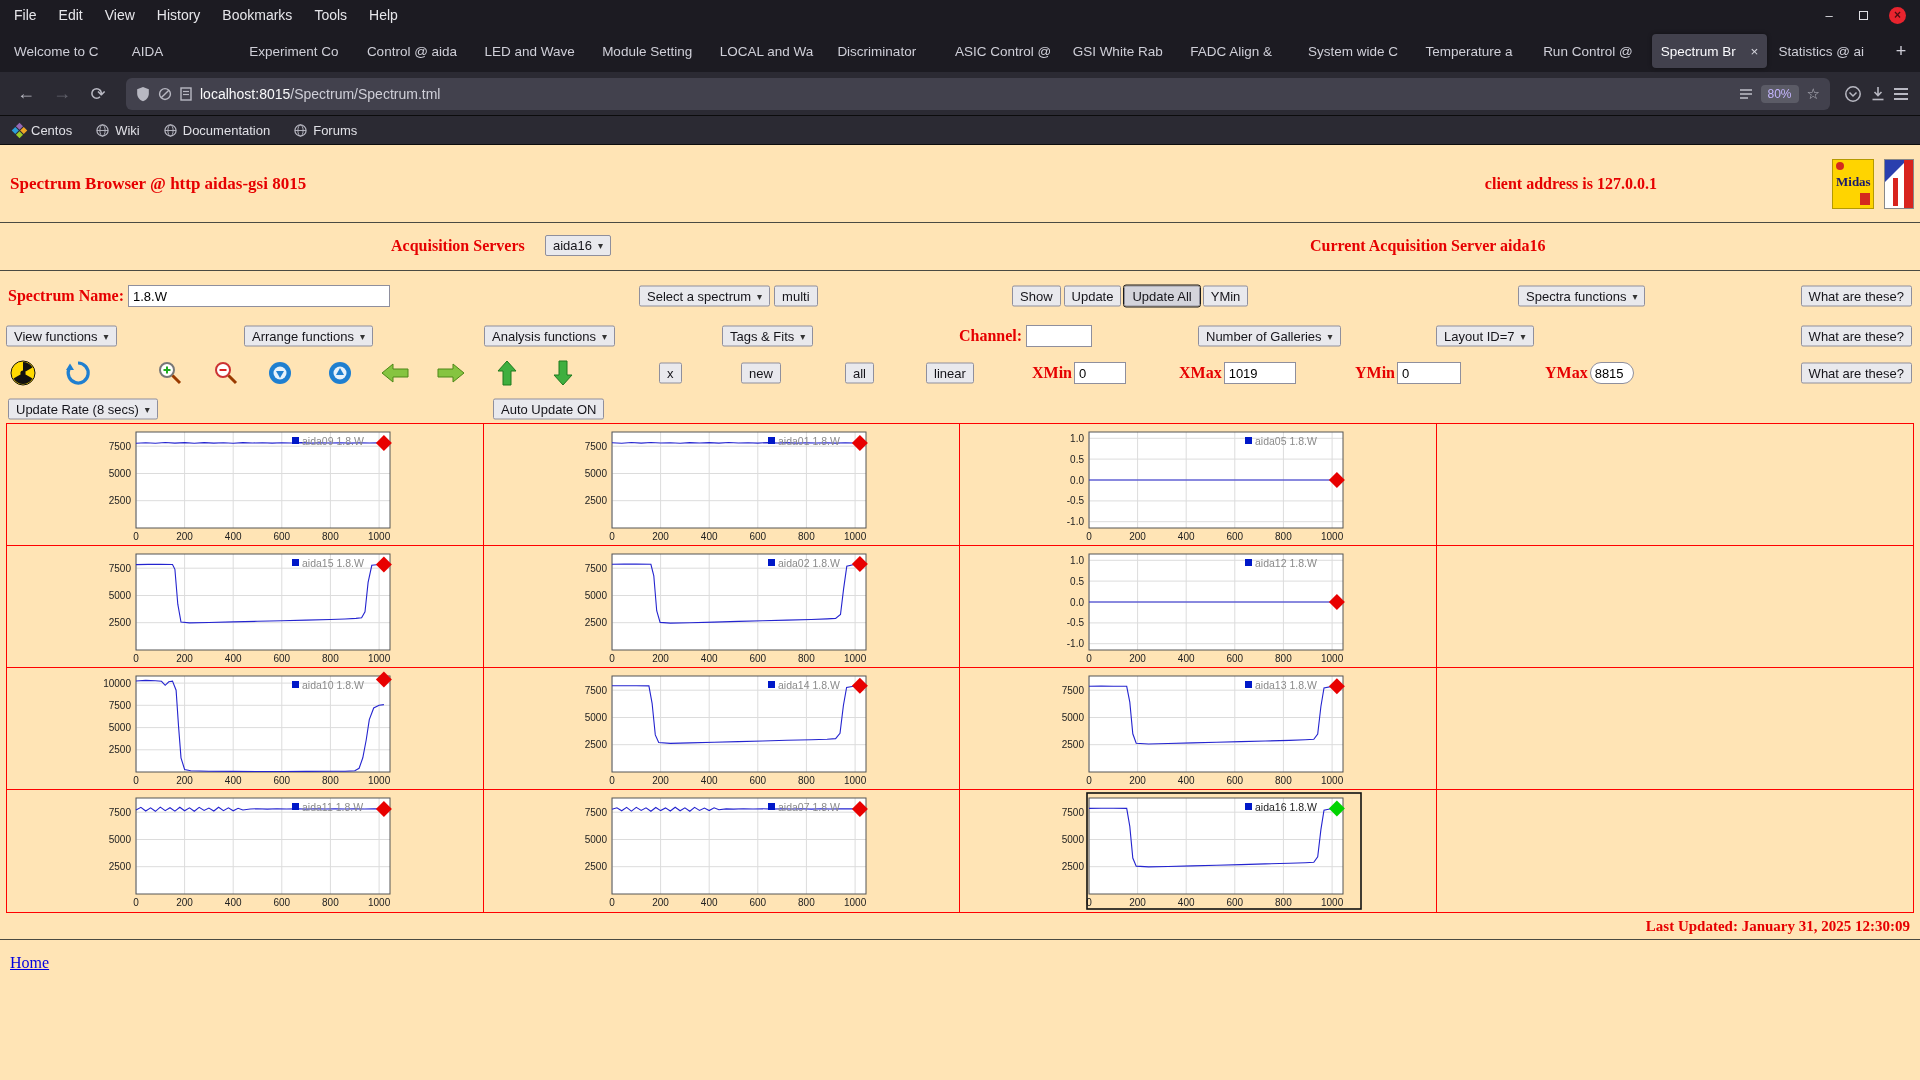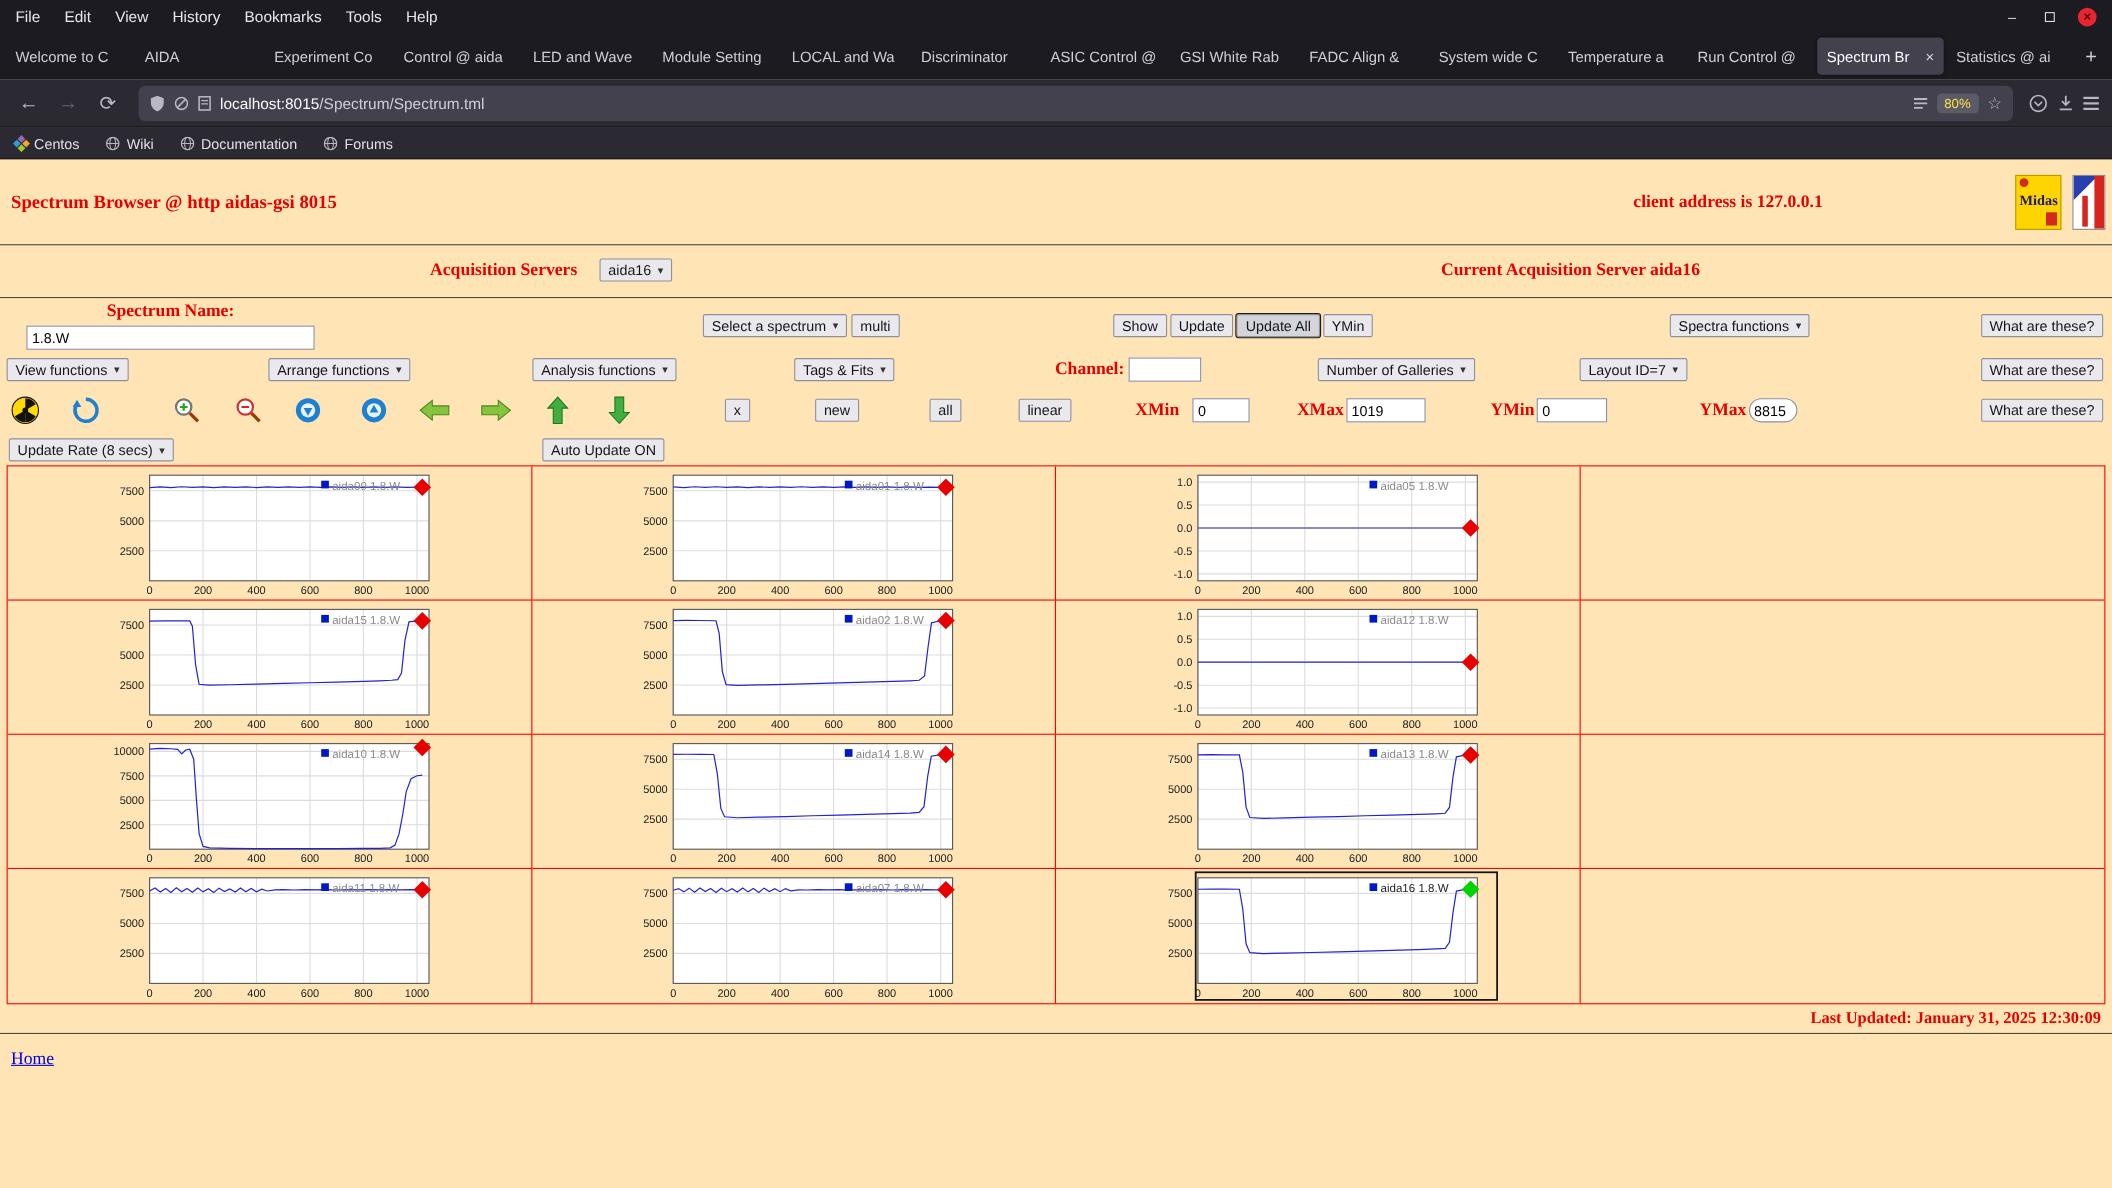--- a/index.html
+++ b/index.html
@@ -21,21 +21,21 @@
   .tab .tclose { margin-left:auto; padding-left:6px; color:#d6d6de; }
   .newtab { width:30px; height:30px; color:#cfcfd8; font-size:18px; display:flex; align-items:center; justify-content:center; border-radius:4px; }
 
   .navbar { height:44px; background:#2b2a33; display:flex; align-items:center; gap:8px; padding:0 12px; border-bottom:1px solid #0c0c0d; }
   .navbtn { color:#b8b8c2; font-size:18px; width:28px; height:28px; display:flex; align-items:center; justify-content:center; border-radius:4px; }
   .navbtn.dim { color:#62626c; }
   .urlbar { flex:1; height:32px; background:#42414d; border-radius:6px; display:flex; align-items:center; gap:8px; padding:0 10px; margin:0 6px; }
   .urltext { font-size:14px; color:#f9f9fa; }
   .urltext .path { color:#cfcfd8; }
   .urlspacer { flex:1; }
-  .zoompill { background:#5b5b66; color:#fde047; font-size:12px; padding:2px 7px; border-radius:4px; }
+  .zoompill { background:#5b5b66; color:#c4b5fd; font-size:12px; padding:2px 7px; border-radius:4px; }
   .icon-svg { display:block; }
   .hamburger { display:flex; flex-direction:column; gap:3px; }
   .hamburger i { display:block; width:14px; height:2px; background:#b8b8c2; }
 
   .bookmarksbar { height:29px; background:#2b2a33; display:flex; align-items:center; gap:24px; padding-left:14px; border-bottom:1px solid #0c0c0d; color:#e0e0e6; font-size:13px; }
   .bmitem { display:flex; align-items:center; gap:6px; }
   .centos-ico { width:11px; height:11px; transform:rotate(45deg); display:grid; grid-template-columns:1fr 1fr; gap:1px; }
   .centos-ico i { display:block; }
 
   
@@ -266,21 +266,21 @@
     <span class="selectbox sel">
         <span>aida16</span>
         <span class="arrow">▾</span>
       </span>
     <span class="rtext cur">Current Acquisition Server aida16</span>
   </div>
 
   <hr class="prule">
 
   <div class="ctrlrow rowA">
-    <div class="abs" style="left:24px;flex-direction:column;">
+    <div class="abs" style="left:8px;">
       <span class="rtext flbl">Spectrum Name:</span>
       <input class="tinput" style="width: 262px;" value="1.8.W">
     </div>
     <div class="abs" style="left:639px;">
       <span class="selectbox">
           <span>Select a spectrum</span>
           <span class="arrow">▾</span>
         </span>
       <span class="btn">multi</span>
     </div>
@@ -419,21 +419,21 @@
       </div>
     <div class="abs" style="left:741px;">
         <span class="btn">new</span>
       </div>
     <div class="abs" style="left:845px;">
         <span class="btn">all</span>
       </div>
     <div class="abs" style="left:926px;">
         <span class="btn">linear</span>
       </div>
-    <div class="abs" style="left:1032px; gap:12px;">
+    <div class="abs" style="left:1032px; gap:2px;">
       <span class="rtext flbl">XMin</span>
       <input class="tinput" style="width: 52px;" value="0">
     </div>
     <div class="abs" style="left:1179px; gap:2px;">
       <span class="rtext flbl">XMax</span>
       <input class="tinput" style="width: 72px;" value="1019">
     </div>
     <div class="abs" style="left:1355px; gap:2px;">
       <span class="rtext flbl">YMin</span>
       <input class="tinput" style="width: 64px;" value="0">

